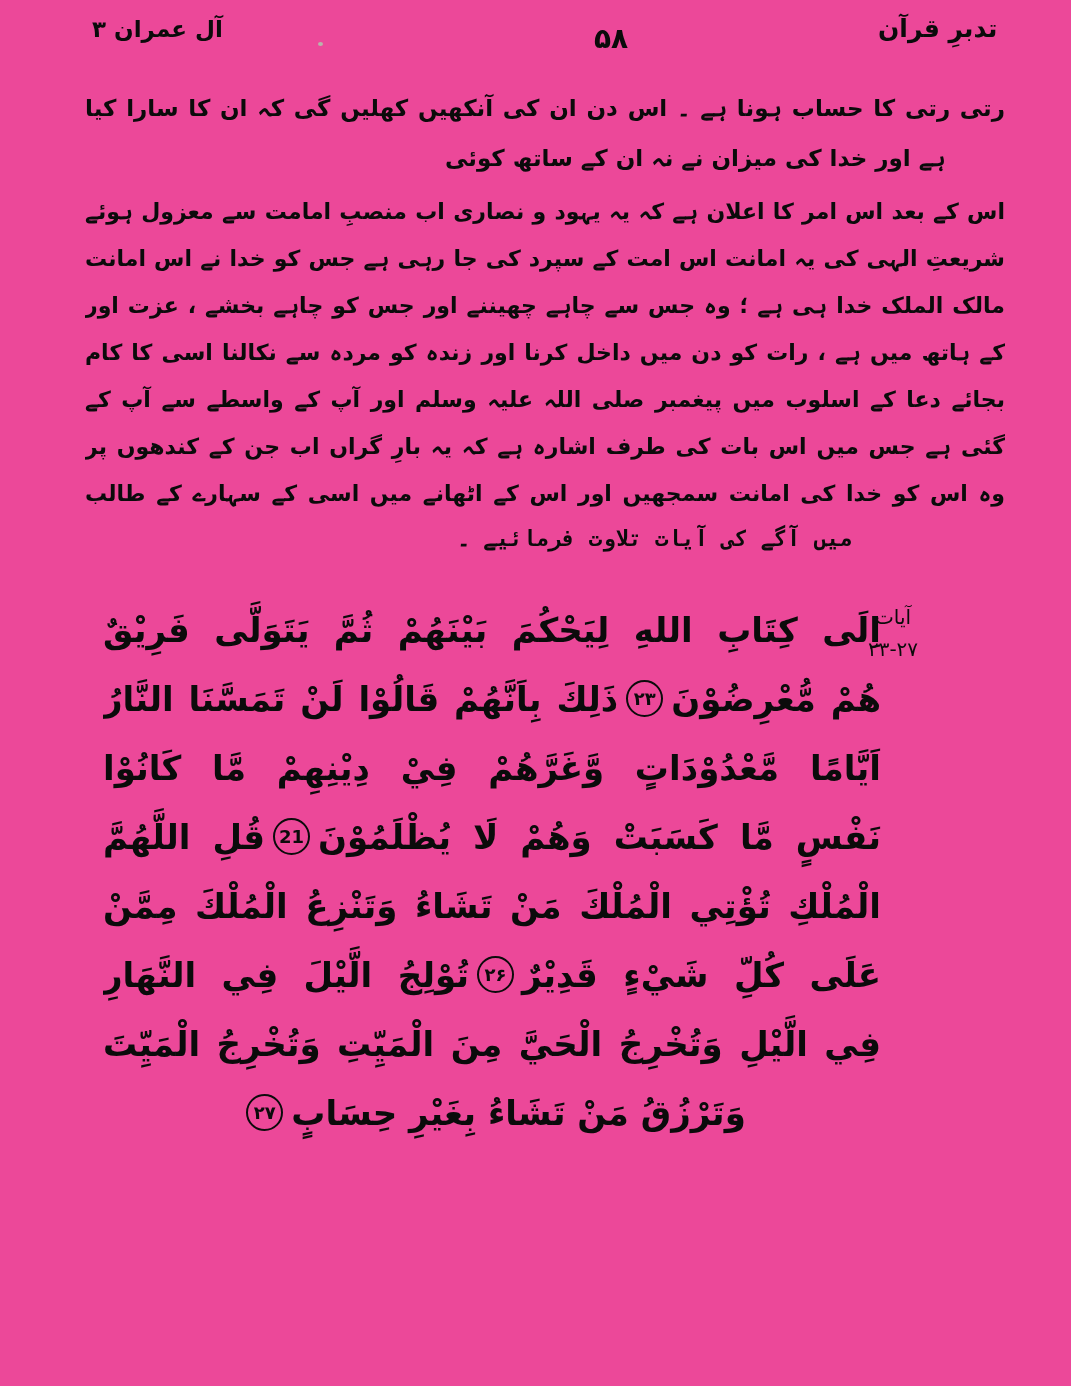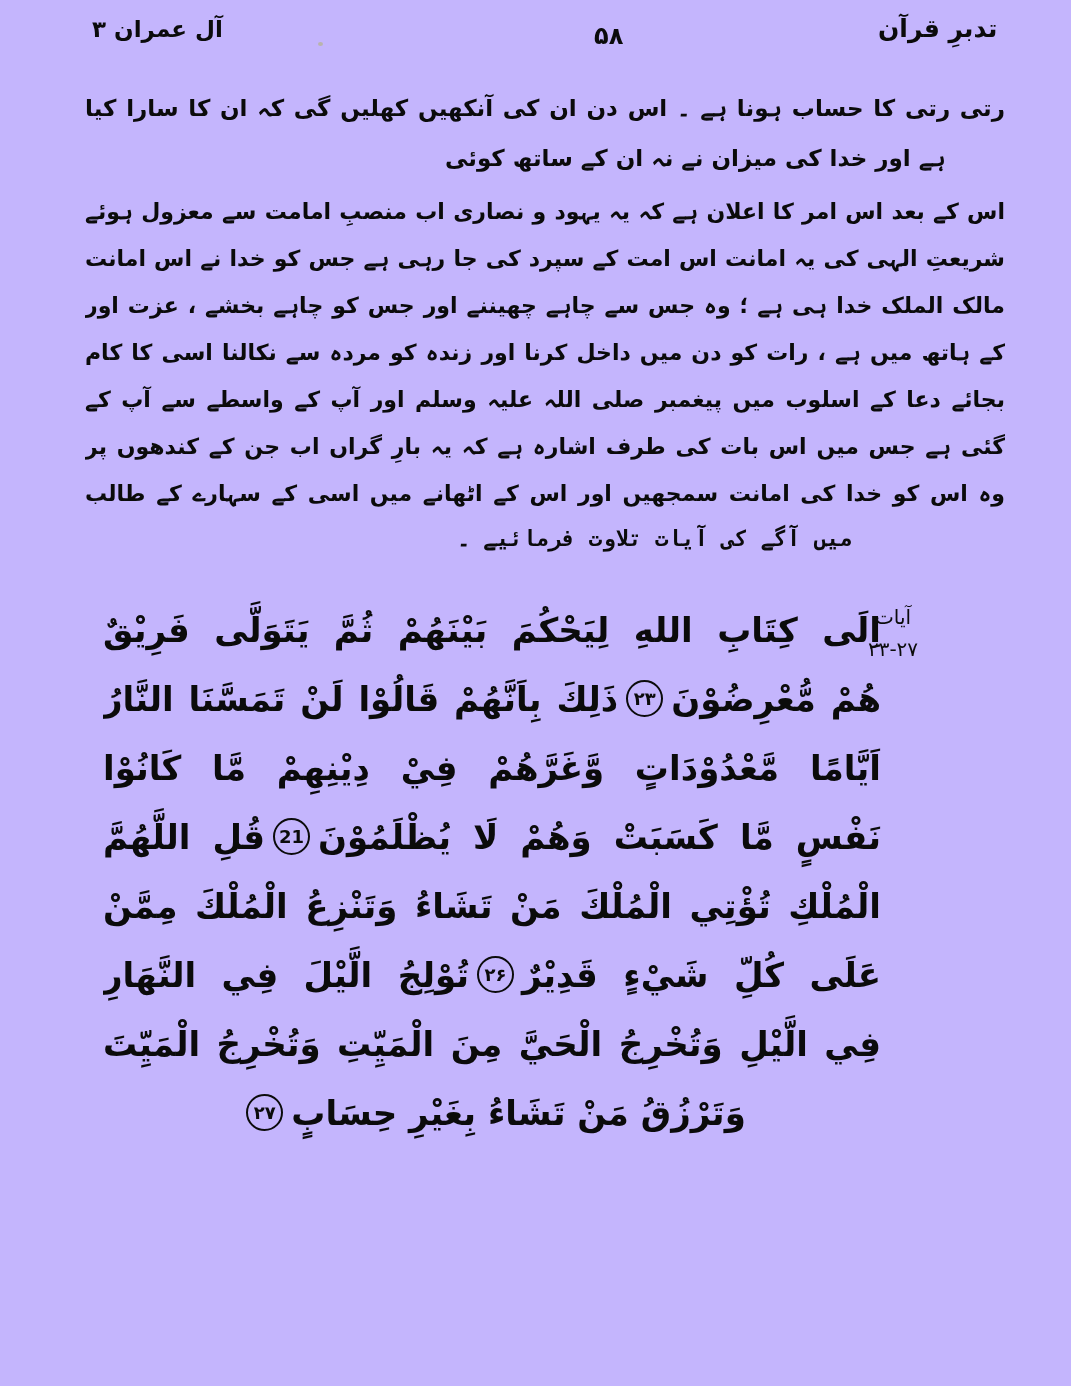--- a/index.html
+++ b/index.html
@@ -1,28 +1,28 @@
 <!DOCTYPE html>
 <html lang="ur"><head>
 <meta charset="utf-8">
 <style>
   html,body{margin:0;padding:0;background:#e8e8e4;}
   .page{
     position:relative;
     width:1071px;height:1386px;
     margin:0 auto;
-    background:#c4b5fd;
+    background:#ec4899;
     color:#0b0b0b;
     font-family:"DejaVu Sans",sans-serif;
     overflow:hidden;
   }
   
   .hdr-item{position:absolute;direction:rtl;white-space:nowrap;font-weight:bold;}
   .hdr-surah{left:92px;top:16px;font-size:23px;}
-  .hdr-pageno{left:594px;top:22px;font-size:24px;letter-spacing:4px;text-align:center;}
+  .hdr-pageno{left:594px;top:22px;font-size:28px;letter-spacing:4px;text-align:center;}
   .hdr-title{left:878px;top:14px;font-size:25px;text-align:center;}
   .ink-speck{position:absolute;left:318px;top:42px;width:5px;height:4px;border-radius:50%;background:#b9b4ac;}
   
   .urdu-block{position:absolute;left:85px;width:920px;direction:rtl;}
   .para1{top:83px;}
   .para2{top:188px;}
   .uline{
     font-size:22px;font-weight:bold;
     text-align:justify;text-align-last:justify;
     overflow:hidden;white-space:normal;

